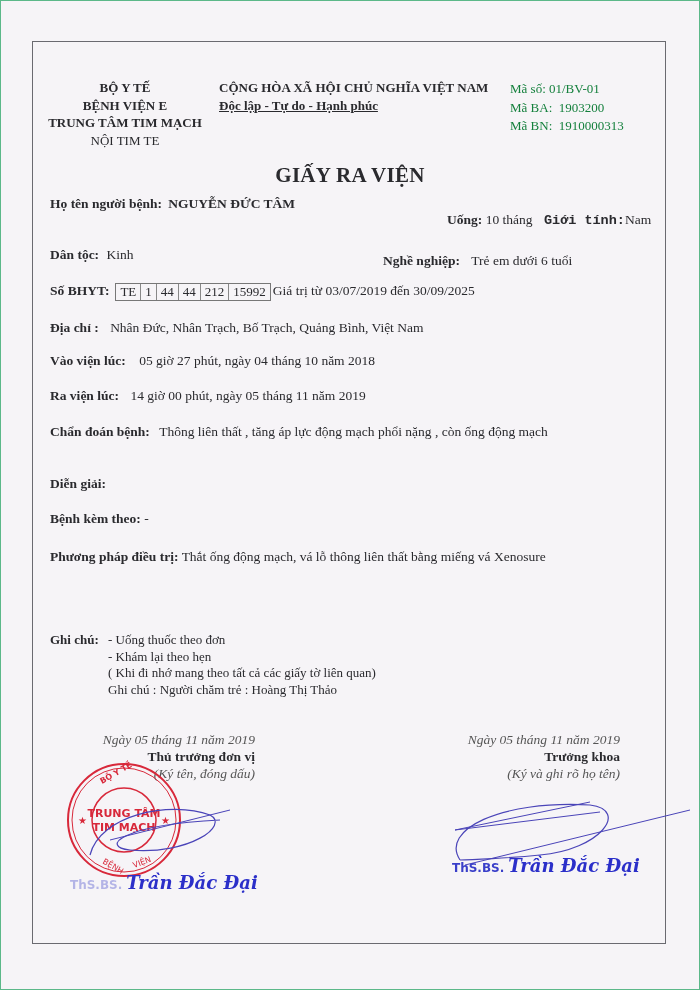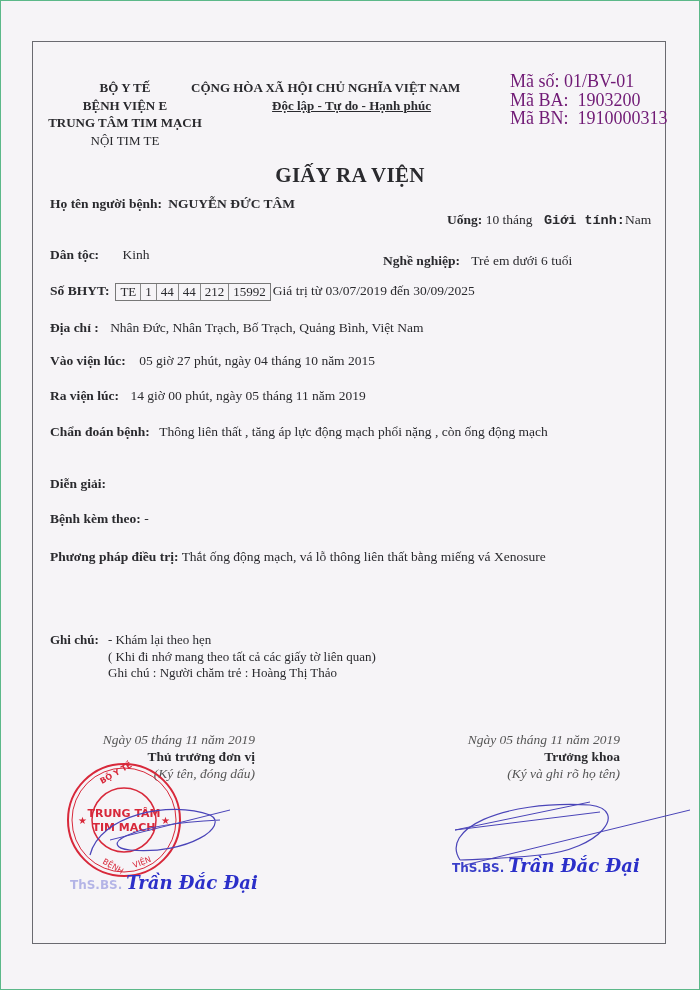--- a/index.html
+++ b/index.html
@@ -13,24 +13,24 @@
       position: absolute; left: 0; top: 0; width: 698px; height: 988px;
       border: 1px solid #5cb889;
     }
     .frame {
       position: absolute; left: 32px; top: 41px; width: 632px; height: 901px;
       border: 1px solid #6a6a70;
     }
     .abs { position: absolute; white-space: nowrap; }
     .hdr-left { left: 40px; top: 79px; width: 170px; text-align: center; font-size: 13px; line-height: 17.5px; }
     .hdr-left .b { font-weight: bold; }
-    .hdr-mid { left: 191px; top: 79px; width: 240px; text-align: right; font-size: 13px; line-height: 17.5px; }
+    .hdr-mid { left: 219px; top: 79px; width: 240px; text-align: left; font-size: 13px; line-height: 17.5px; }
     .hdr-mid .b { font-weight: bold; }
     .hdr-mid .u { font-weight: bold; text-decoration: underline; }
-    .hdr-right { left: 510px; top: 72px; font-size: 18px; line-height: 18.5px; color: #701a75; }
+    .hdr-right { left: 510px; top: 80px; font-size: 13px; line-height: 18.5px; color: #15803d; }
     .title { left: 0; width: 700px; top: 163px; text-align: center; font-size: 21px; font-weight: bold; letter-spacing: 0.3px; }
     .row { font-size: 13.5px; }
     .lbl { font-weight: bold; }
     .bhyt-box { display: inline-flex; border: 1px solid #777; vertical-align: middle; margin: 0 2px 0 6px; }
     .bhyt-box span { padding: 0 4px; border-right: 1px solid #888; font-size: 13px; line-height: 16px; }
     .bhyt-box span:last-child { border-right: none; }
     .notes { left: 50px; top: 632px; font-size: 13px; line-height: 16.5px; }
     .notes .lines { position: absolute; left: 58px; top: 0; }
     .sig { text-align: right; font-size: 13.5px; line-height: 17px; }
     .sig .date { font-style: italic; color: #555; }
@@ -71,21 +71,21 @@
   <span class="lbl" style="margin-left:3px;">NGUYỄN ĐỨC TÂM</span>
 </div>
 <div class="abs row" style="left:447px; top:212px;">
   <span class="lbl">Uống:</span>
   <span>10 tháng</span>
   <span class="lbl" style="margin-left:8px;font-family:Liberation Mono, monospace;">Giới tính:</span><span>Nam</span>
 </div>
 
 <div class="abs row" style="left:50px; top:247px;">
   <span class="lbl">Dân tộc:</span>
-  <span style="margin-left:20px;">Kinh</span>
+  <span style="margin-left:4px;">Kinh</span>
 </div>
 <div class="abs row" style="left:383px; top:253px;">
   <span class="lbl">Nghề nghiệp:</span>
   <span style="margin-left:8px;">Trẻ em dưới 6 tuổi</span>
 </div>
 
 <div class="abs row" style="left:50px; top:283px;">
   <span class="lbl">Số BHYT:</span><span class="bhyt-box">
     <span>TE</span>
     <span>1</span>
@@ -96,21 +96,21 @@
   </span><span>Giá trị từ 03/07/2019 đến 30/09/2025</span>
 </div>
 
 <div class="abs row" style="left:50px; top:320px;">
   <span class="lbl">Địa chỉ :</span>
   <span style="margin-left:8px;">Nhân Đức, Nhân Trạch, Bố Trạch, Quảng Bình, Việt Nam</span>
 </div>
 
 <div class="abs row" style="left:50px; top:353px;">
   <span class="lbl">Vào viện lúc:</span>
-  <span style="margin-left:10px;">05 giờ 27 phút, ngày 04 tháng 10 năm 2015</span>
+  <span style="margin-left:10px;">05 giờ 27 phút, ngày 04 tháng 10 năm 2018</span>
 </div>
 
 <div class="abs row" style="left:50px; top:388px;">
   <span class="lbl">Ra viện lúc:</span>
   <span style="margin-left:8px;">14 giờ 00 phút, ngày 05 tháng 11 năm 2019</span>
 </div>
 
 <div class="abs row" style="left:50px; top:424px;">
   <span class="lbl">Chẩn đoán bệnh:</span>
   <span style="margin-left:6px;">Thông liên thất , tăng áp lực động mạch phổi nặng , còn ống động mạch</span>
@@ -127,20 +127,21 @@
 </div>
 
 <div class="abs row" style="left:50px; top:549px;">
   <span class="lbl">Phương pháp điều trị:</span>
   <span>Thắt ống động mạch, vá lỗ thông liên thất bằng miếng vá Xenosure</span>
 </div>
 
 <div class="abs notes">
   <span class="lbl">Ghi chú:</span>
   <div class="lines">
+    <div>- Uống thuốc theo đơn</div>
     <div>- Khám lại theo hẹn</div>
     <div>( Khi đi nhớ mang theo tất cả các giấy tờ liên quan)</div>
     <div>Ghi chú : Người chăm trẻ : Hoàng Thị Thảo</div>
   </div>
 </div>
 
 <div class="abs sig" style="left:55px; top:731px; width:200px;">
   <div class="date">Ngày 05 tháng 11 năm 2019</div>
   <div class="role">Thủ trưởng đơn vị</div>
   <div class="hint">(Ký tên, đóng dấu)</div>

